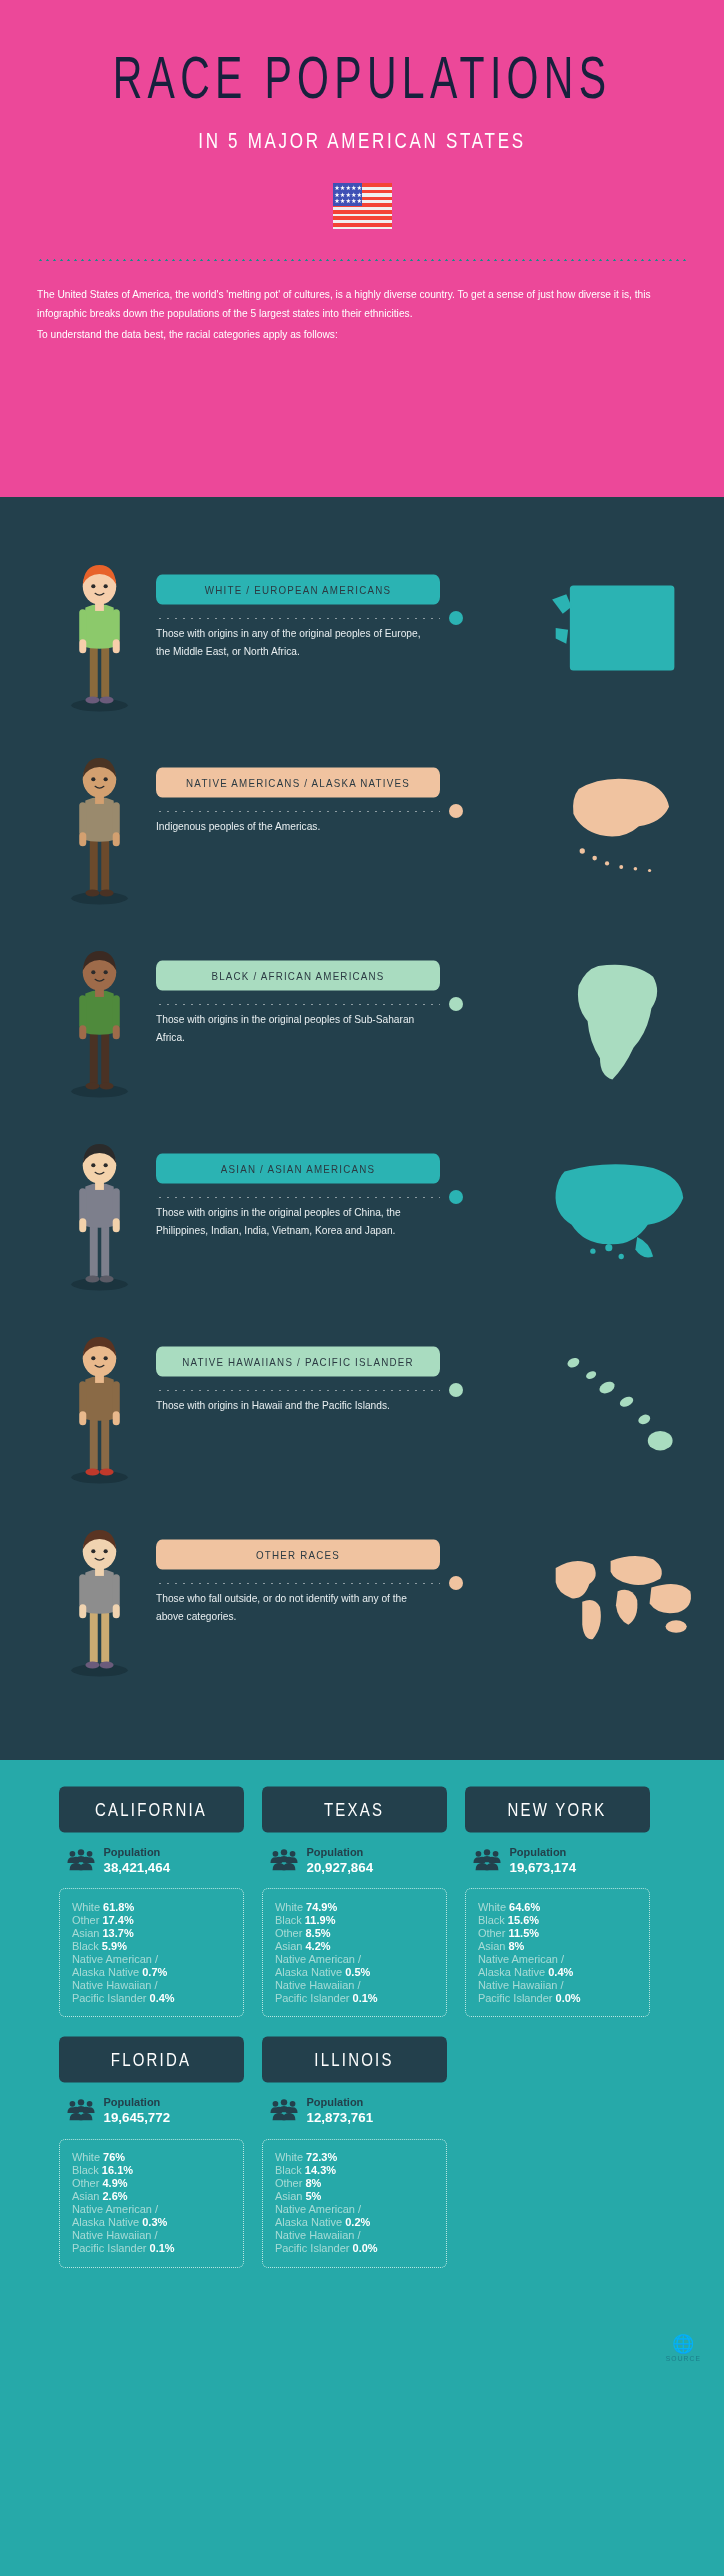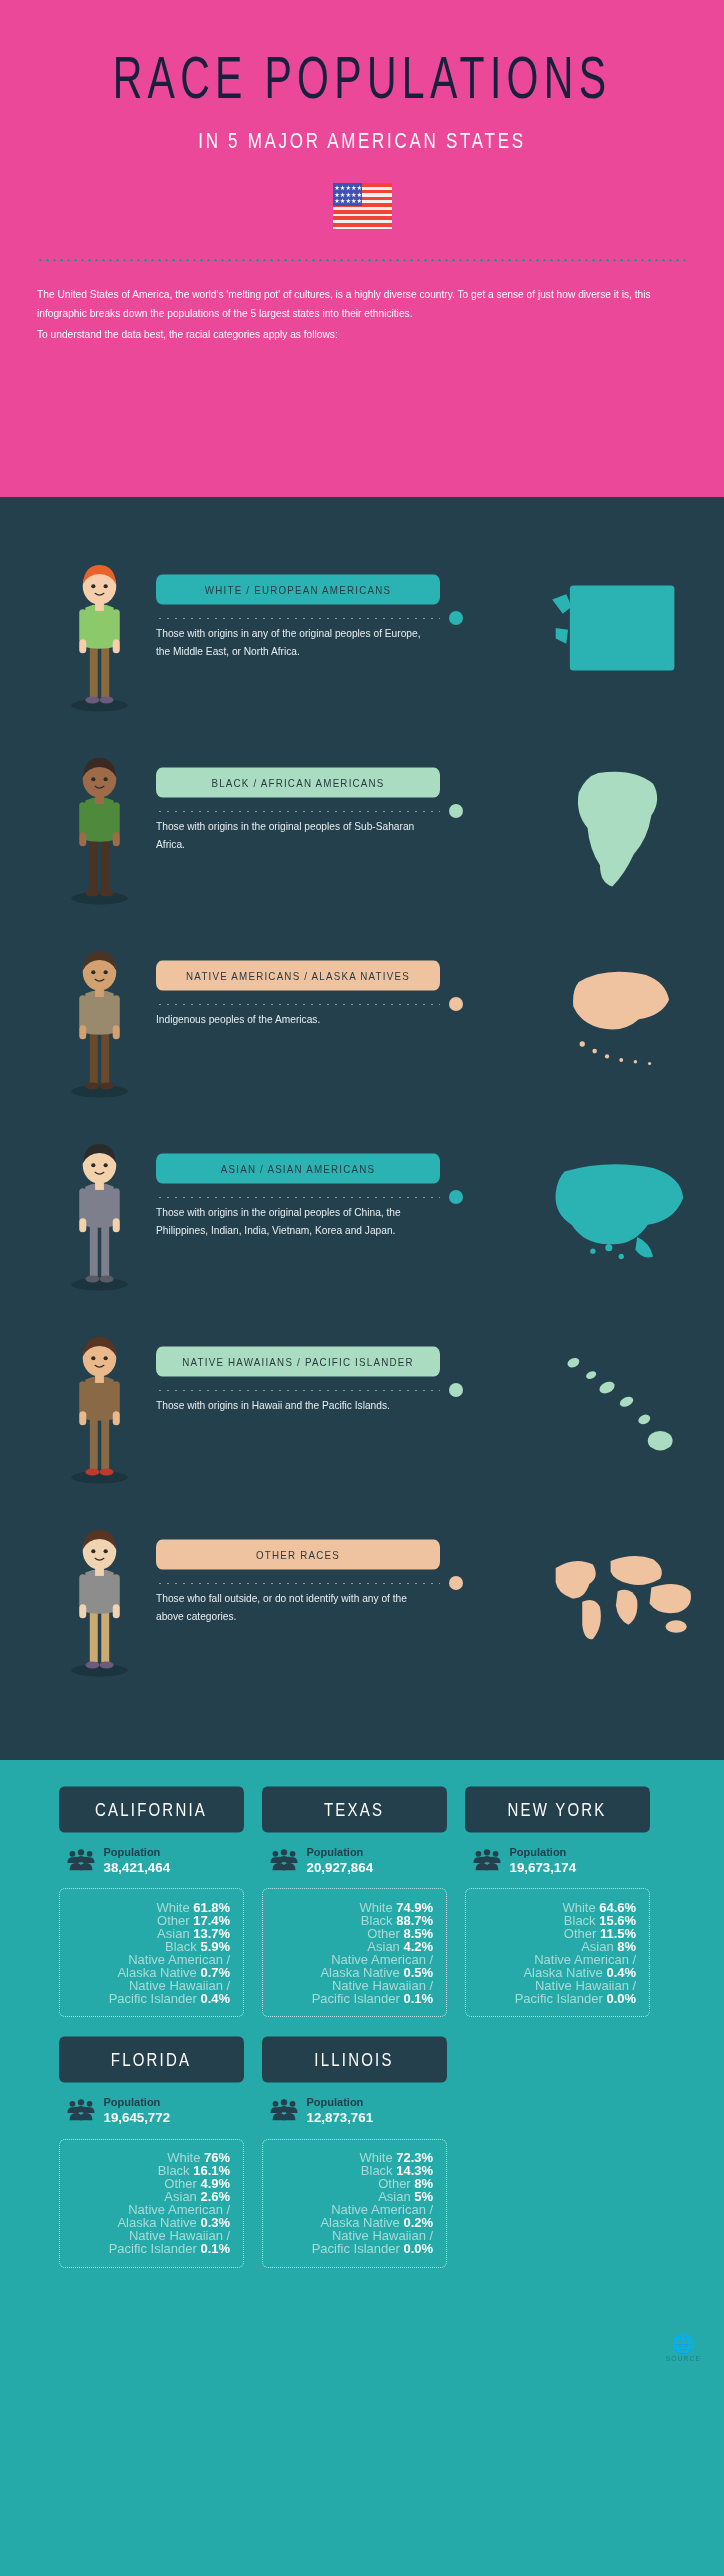--- a/index.html
+++ b/index.html
@@ -69,21 +69,21 @@
     transform:scaleY(1.18);
   }
   .pop-row { display:flex; align-items:center; gap:8px; margin-top:16px; padding-left:7px; }
   .pop-text { color:#ffffff; }
   .pop-label { font-size:11px; font-weight:bold; color:#22404b; line-height:14px; }
   .pop-value { font-size:13.3px; font-weight:bold; color:#ffffff; line-height:17px; }
   .stats-box {
     margin-top:12.4px; border:1.8px dotted #b8e6e1; border-radius:6.2px;
     padding:11.5px 12.4px; min-height:119px;
   }
-  .stat { font-size:13px; line-height:13px; color:#a7dbd6;text-align:right; }
+  .stat { font-size:11px; line-height:13px; color:#a7dbd6; }
   .stat b { color:#ffffff; font-weight:bold; }
   .footer { position:relative; height:55px; background:#26a9a9; }
   .source { position:absolute; right:23px; bottom:10.6px; text-align:center; color:#1d7f8a; }
   .globe-icon { font-size:18px; line-height:18px; color:#1d7f8a; }
   .source-label { font-size:6.7px; letter-spacing:1.1px; margin-top:1.8px; color:#1d7f8a; }
 </style>
 </head>
 <body>
 
 <div class="page">
@@ -166,20 +166,59 @@
     </div>
     <div class="map"><svg viewBox="0 0 160 140" width="142" height="124">
             <rect x="20" y="14" width="118" height="96" rx="4" fill="#2bb3b3"></rect>
         <path d="M0 30 l16 -6 l6 14 l-10 8 z" fill="#2bb3b3"></path>
         <path d="M4 62 l14 2 l-2 16 l-12 -6 z" fill="#2bb3b3"></path>
           </svg></div>
       </div>
       <div class="cat">
     <div class="avatar"><svg viewBox="0 0 76 170" width="67" height="151">
     <ellipse cx="38" cy="163" rx="32" ry="7" fill="#1b343e"></ellipse>
+    <rect x="27" y="92" width="9" height="62" fill="#6b4a2c"></rect>
+    <rect x="40" y="92" width="9" height="62" fill="#6b4a2c"></rect>
+    <ellipse cx="30" cy="157" rx="8" ry="4" fill="#4a3224"></ellipse>
+    <ellipse cx="46" cy="157" rx="8" ry="4" fill="#4a3224"></ellipse>
+    <path d="M22 52 q16 -7 32 0 l4 44 q-20 6 -40 0 z" fill="#9a8a6d"></path>
+    <rect x="15" y="54" width="8" height="38" rx="4" fill="#9a8a6d"></rect>
+    <rect x="53" y="54" width="8" height="38" rx="4" fill="#9a8a6d"></rect>
+    <rect x="15" y="88" width="8" height="16" rx="4" fill="#d3a070"></rect>
+    <rect x="53" y="88" width="8" height="16" rx="4" fill="#d3a070"></rect>
+    <rect x="33" y="44" width="10" height="12" fill="#d3a070"></rect>
+    <ellipse cx="38" cy="28" rx="19" ry="21" fill="#d3a070"></ellipse>
+    <path d="M19 26 q2 -22 19 -22 q17 0 19 22 q-6 -12 -19 -12 q-13 0 -19 12 z" fill="#4a3424"></path>
+    <circle cx="31" cy="28" r="2.4" fill="#2b2b2b"></circle>
+    <circle cx="45" cy="28" r="2.4" fill="#2b2b2b"></circle>
+    <path d="M33 36 q5 4 10 0" stroke="#2b2b2b" stroke-width="1.4" fill="none" stroke-linecap="round"></path>
+  </svg></div>
+    <div class="panel">
+      <div class="pill-row">
+        <div class="pill" style="background:#f0c3a0">NATIVE AMERICANS / ALASKA NATIVES</div>
+      </div>
+      <div class="dotline">
+        <div class="dot-end" style="background:#f0c3a0"></div>
+      </div>
+      <div class="cat-desc">Indigenous peoples of the Americas.</div>
+    </div>
+    <div class="map"><svg viewBox="0 0 160 140" width="142" height="124">
+            <path d="M30 26 q30 -18 76 -8 q22 8 26 28 q-8 18 -34 22 q-18 16 -44 10
+        q-22 -6 -30 -24 q-2 -18 6 -28 z" fill="#f0c3a0"></path>
+        <circle cx="34" cy="96" r="3" fill="#f0c3a0"></circle>
+            <circle cx="48" cy="104" r="2.6" fill="#f0c3a0"></circle>
+        <circle cx="62" cy="110" r="2.4" fill="#f0c3a0"></circle>
+            <circle cx="78" cy="114" r="2.2" fill="#f0c3a0"></circle>
+        <circle cx="94" cy="116" r="2" fill="#f0c3a0"></circle>
+            <circle cx="110" cy="118" r="1.8" fill="#f0c3a0"></circle>
+          </svg></div>
+      </div>
+      <div class="cat">
+    <div class="avatar"><svg viewBox="0 0 76 170" width="67" height="151">
+    <ellipse cx="38" cy="163" rx="32" ry="7" fill="#1b343e"></ellipse>
     <rect x="27" y="92" width="9" height="62" fill="#4a3224"></rect>
     <rect x="40" y="92" width="9" height="62" fill="#4a3224"></rect>
     <ellipse cx="30" cy="157" rx="8" ry="4" fill="#4a3224"></ellipse>
     <ellipse cx="46" cy="157" rx="8" ry="4" fill="#4a3224"></ellipse>
     <path d="M22 52 q16 -7 32 0 l4 44 q-20 6 -40 0 z" fill="#4f8a3c"></path>
     <rect x="15" y="54" width="8" height="38" rx="4" fill="#4f8a3c"></rect>
     <rect x="53" y="54" width="8" height="38" rx="4" fill="#4f8a3c"></rect>
     <rect x="15" y="88" width="8" height="16" rx="4" fill="#9e6b4a"></rect>
     <rect x="53" y="88" width="8" height="16" rx="4" fill="#9e6b4a"></rect>
     <rect x="33" y="44" width="10" height="12" fill="#9e6b4a"></rect>
@@ -194,59 +233,20 @@
         <div class="pill" style="background:#a9dcc0">BLACK / AFRICAN AMERICANS</div>
       </div>
       <div class="dotline">
         <div class="dot-end" style="background:#a9dcc0"></div>
       </div>
       <div class="cat-desc">Those with origins in the original peoples of Sub-Saharan Africa.</div>
     </div>
     <div class="map"><svg viewBox="0 0 160 140" width="142" height="124">
             <path d="M52 8 q40 -6 62 12 q10 18 -2 36 q-4 26 -20 44 q-10 22 -24 36 q-14 -4 -14 -24
         q-12 -18 -14 -42 q-14 -16 -10 -40 q8 -18 22 -22 z" fill="#a9dcc0"></path>
-          </svg></div>
-      </div>
-      <div class="cat">
-    <div class="avatar"><svg viewBox="0 0 76 170" width="67" height="151">
-    <ellipse cx="38" cy="163" rx="32" ry="7" fill="#1b343e"></ellipse>
-    <rect x="27" y="92" width="9" height="62" fill="#6b4a2c"></rect>
-    <rect x="40" y="92" width="9" height="62" fill="#6b4a2c"></rect>
-    <ellipse cx="30" cy="157" rx="8" ry="4" fill="#4a3224"></ellipse>
-    <ellipse cx="46" cy="157" rx="8" ry="4" fill="#4a3224"></ellipse>
-    <path d="M22 52 q16 -7 32 0 l4 44 q-20 6 -40 0 z" fill="#9a8a6d"></path>
-    <rect x="15" y="54" width="8" height="38" rx="4" fill="#9a8a6d"></rect>
-    <rect x="53" y="54" width="8" height="38" rx="4" fill="#9a8a6d"></rect>
-    <rect x="15" y="88" width="8" height="16" rx="4" fill="#d3a070"></rect>
-    <rect x="53" y="88" width="8" height="16" rx="4" fill="#d3a070"></rect>
-    <rect x="33" y="44" width="10" height="12" fill="#d3a070"></rect>
-    <ellipse cx="38" cy="28" rx="19" ry="21" fill="#d3a070"></ellipse>
-    <path d="M19 26 q2 -22 19 -22 q17 0 19 22 q-6 -12 -19 -12 q-13 0 -19 12 z" fill="#4a3424"></path>
-    <circle cx="31" cy="28" r="2.4" fill="#2b2b2b"></circle>
-    <circle cx="45" cy="28" r="2.4" fill="#2b2b2b"></circle>
-    <path d="M33 36 q5 4 10 0" stroke="#2b2b2b" stroke-width="1.4" fill="none" stroke-linecap="round"></path>
-  </svg></div>
-    <div class="panel">
-      <div class="pill-row">
-        <div class="pill" style="background:#f0c3a0">NATIVE AMERICANS / ALASKA NATIVES</div>
-      </div>
-      <div class="dotline">
-        <div class="dot-end" style="background:#f0c3a0"></div>
-      </div>
-      <div class="cat-desc">Indigenous peoples of the Americas.</div>
-    </div>
-    <div class="map"><svg viewBox="0 0 160 140" width="142" height="124">
-            <path d="M30 26 q30 -18 76 -8 q22 8 26 28 q-8 18 -34 22 q-18 16 -44 10
-        q-22 -6 -30 -24 q-2 -18 6 -28 z" fill="#f0c3a0"></path>
-        <circle cx="34" cy="96" r="3" fill="#f0c3a0"></circle>
-            <circle cx="48" cy="104" r="2.6" fill="#f0c3a0"></circle>
-        <circle cx="62" cy="110" r="2.4" fill="#f0c3a0"></circle>
-            <circle cx="78" cy="114" r="2.2" fill="#f0c3a0"></circle>
-        <circle cx="94" cy="116" r="2" fill="#f0c3a0"></circle>
-            <circle cx="110" cy="118" r="1.8" fill="#f0c3a0"></circle>
           </svg></div>
       </div>
       <div class="cat">
     <div class="avatar"><svg viewBox="0 0 76 170" width="67" height="151">
     <ellipse cx="38" cy="163" rx="32" ry="7" fill="#1b343e"></ellipse>
     <rect x="27" y="92" width="9" height="62" fill="#7d7f8c"></rect>
     <rect x="40" y="92" width="9" height="62" fill="#7d7f8c"></rect>
     <ellipse cx="30" cy="157" rx="8" ry="4" fill="#5b5b66"></ellipse>
     <ellipse cx="46" cy="157" rx="8" ry="4" fill="#5b5b66"></ellipse>
     <path d="M22 52 q16 -7 32 0 l4 44 q-20 6 -40 0 z" fill="#7d7f8c"></path>
@@ -403,21 +403,21 @@
   <circle cx="28" cy="16" r="5" fill="#23404c"></circle>
                 <path d="M19 30 q0 -10 9 -10 q9 0 9 10 z" fill="#23404c"></path>
 </svg></span>
         <div class="pop-text">
           <div class="pop-label">Population</div>
           <div class="pop-value">20,927,864</div>
         </div>
       </div>
       <div class="stats-box">
       <div class="stat"><span>White </span><b>74.9%</b></div>
-      <div class="stat"><span>Black </span><b>88.7%</b></div>
+      <div class="stat"><span>Black </span><b>11.9%</b></div>
       <div class="stat"><span>Other </span><b>8.5%</b></div>
       <div class="stat"><span>Asian </span><b>4.2%</b></div>
       <div class="stat"><span>Native American /</span><b></b></div>
       <div class="stat"><span>Alaska Native </span><b>0.5%</b></div>
       <div class="stat"><span>Native Hawaiian /</span><b></b></div>
       <div class="stat"><span>Pacific Islander </span><b>0.1%</b></div>
           </div>
     </div>
         <div class="state-card">
       <div class="state-name">NEW YORK</div>

